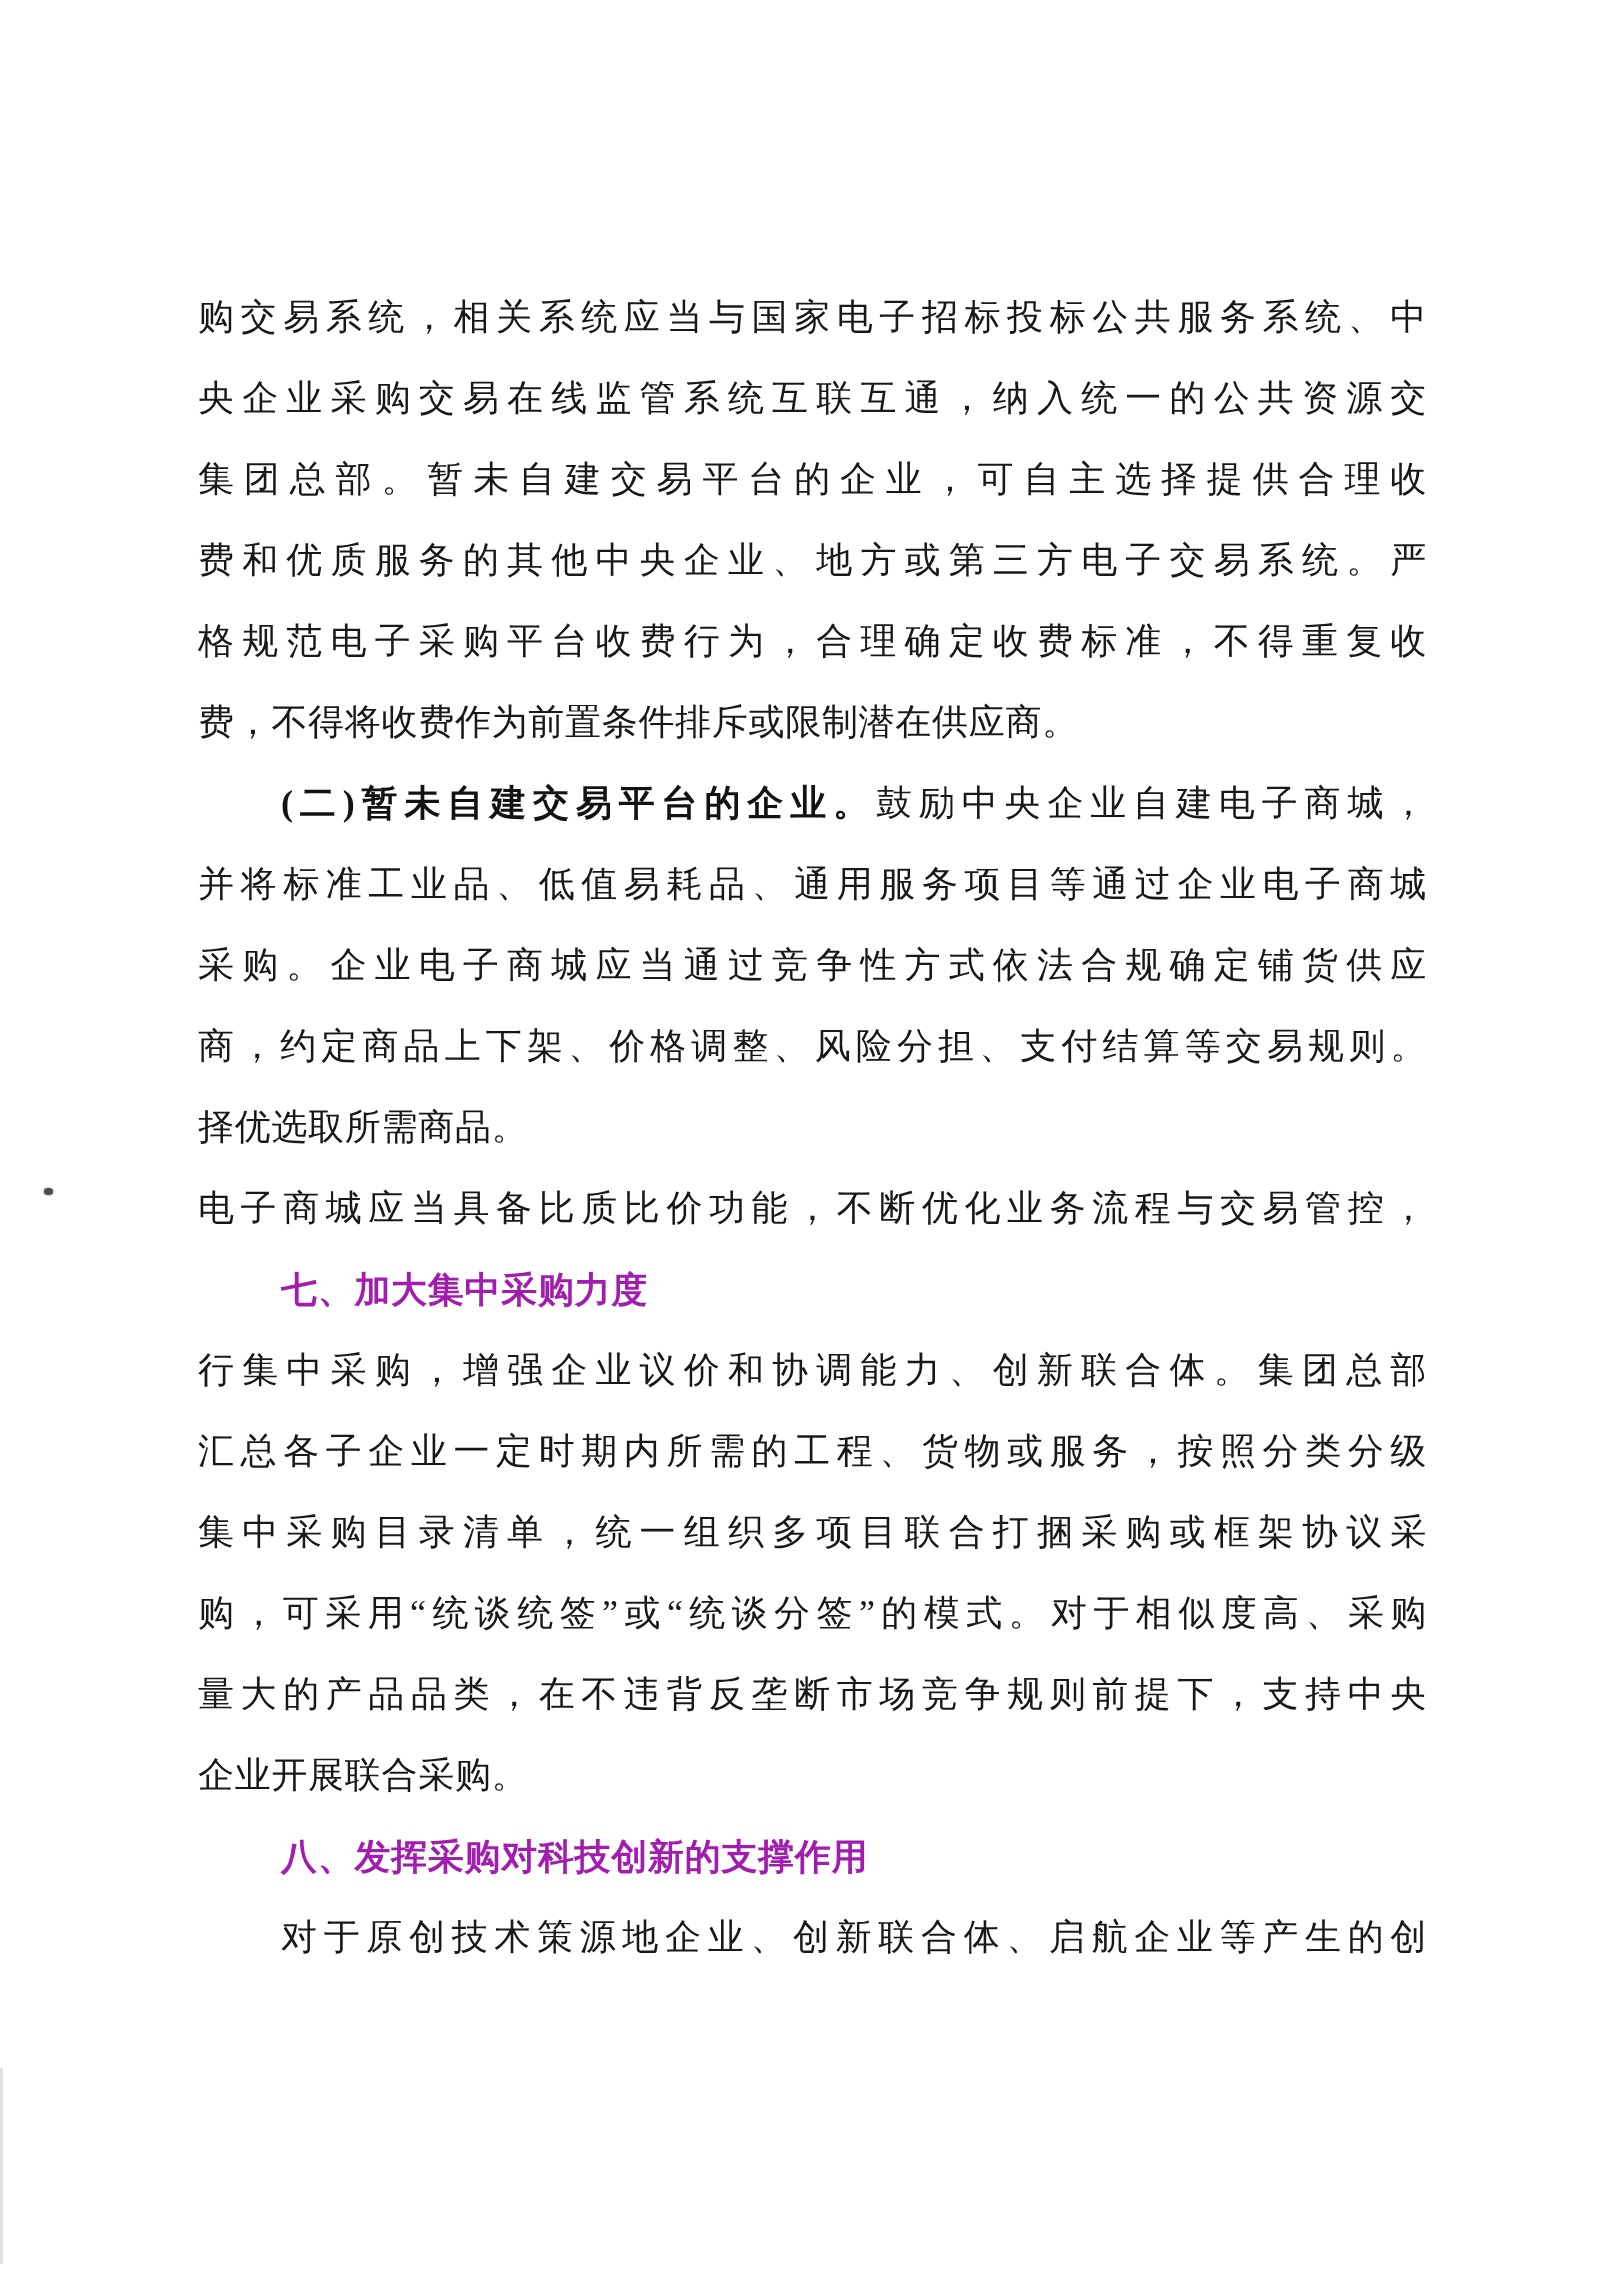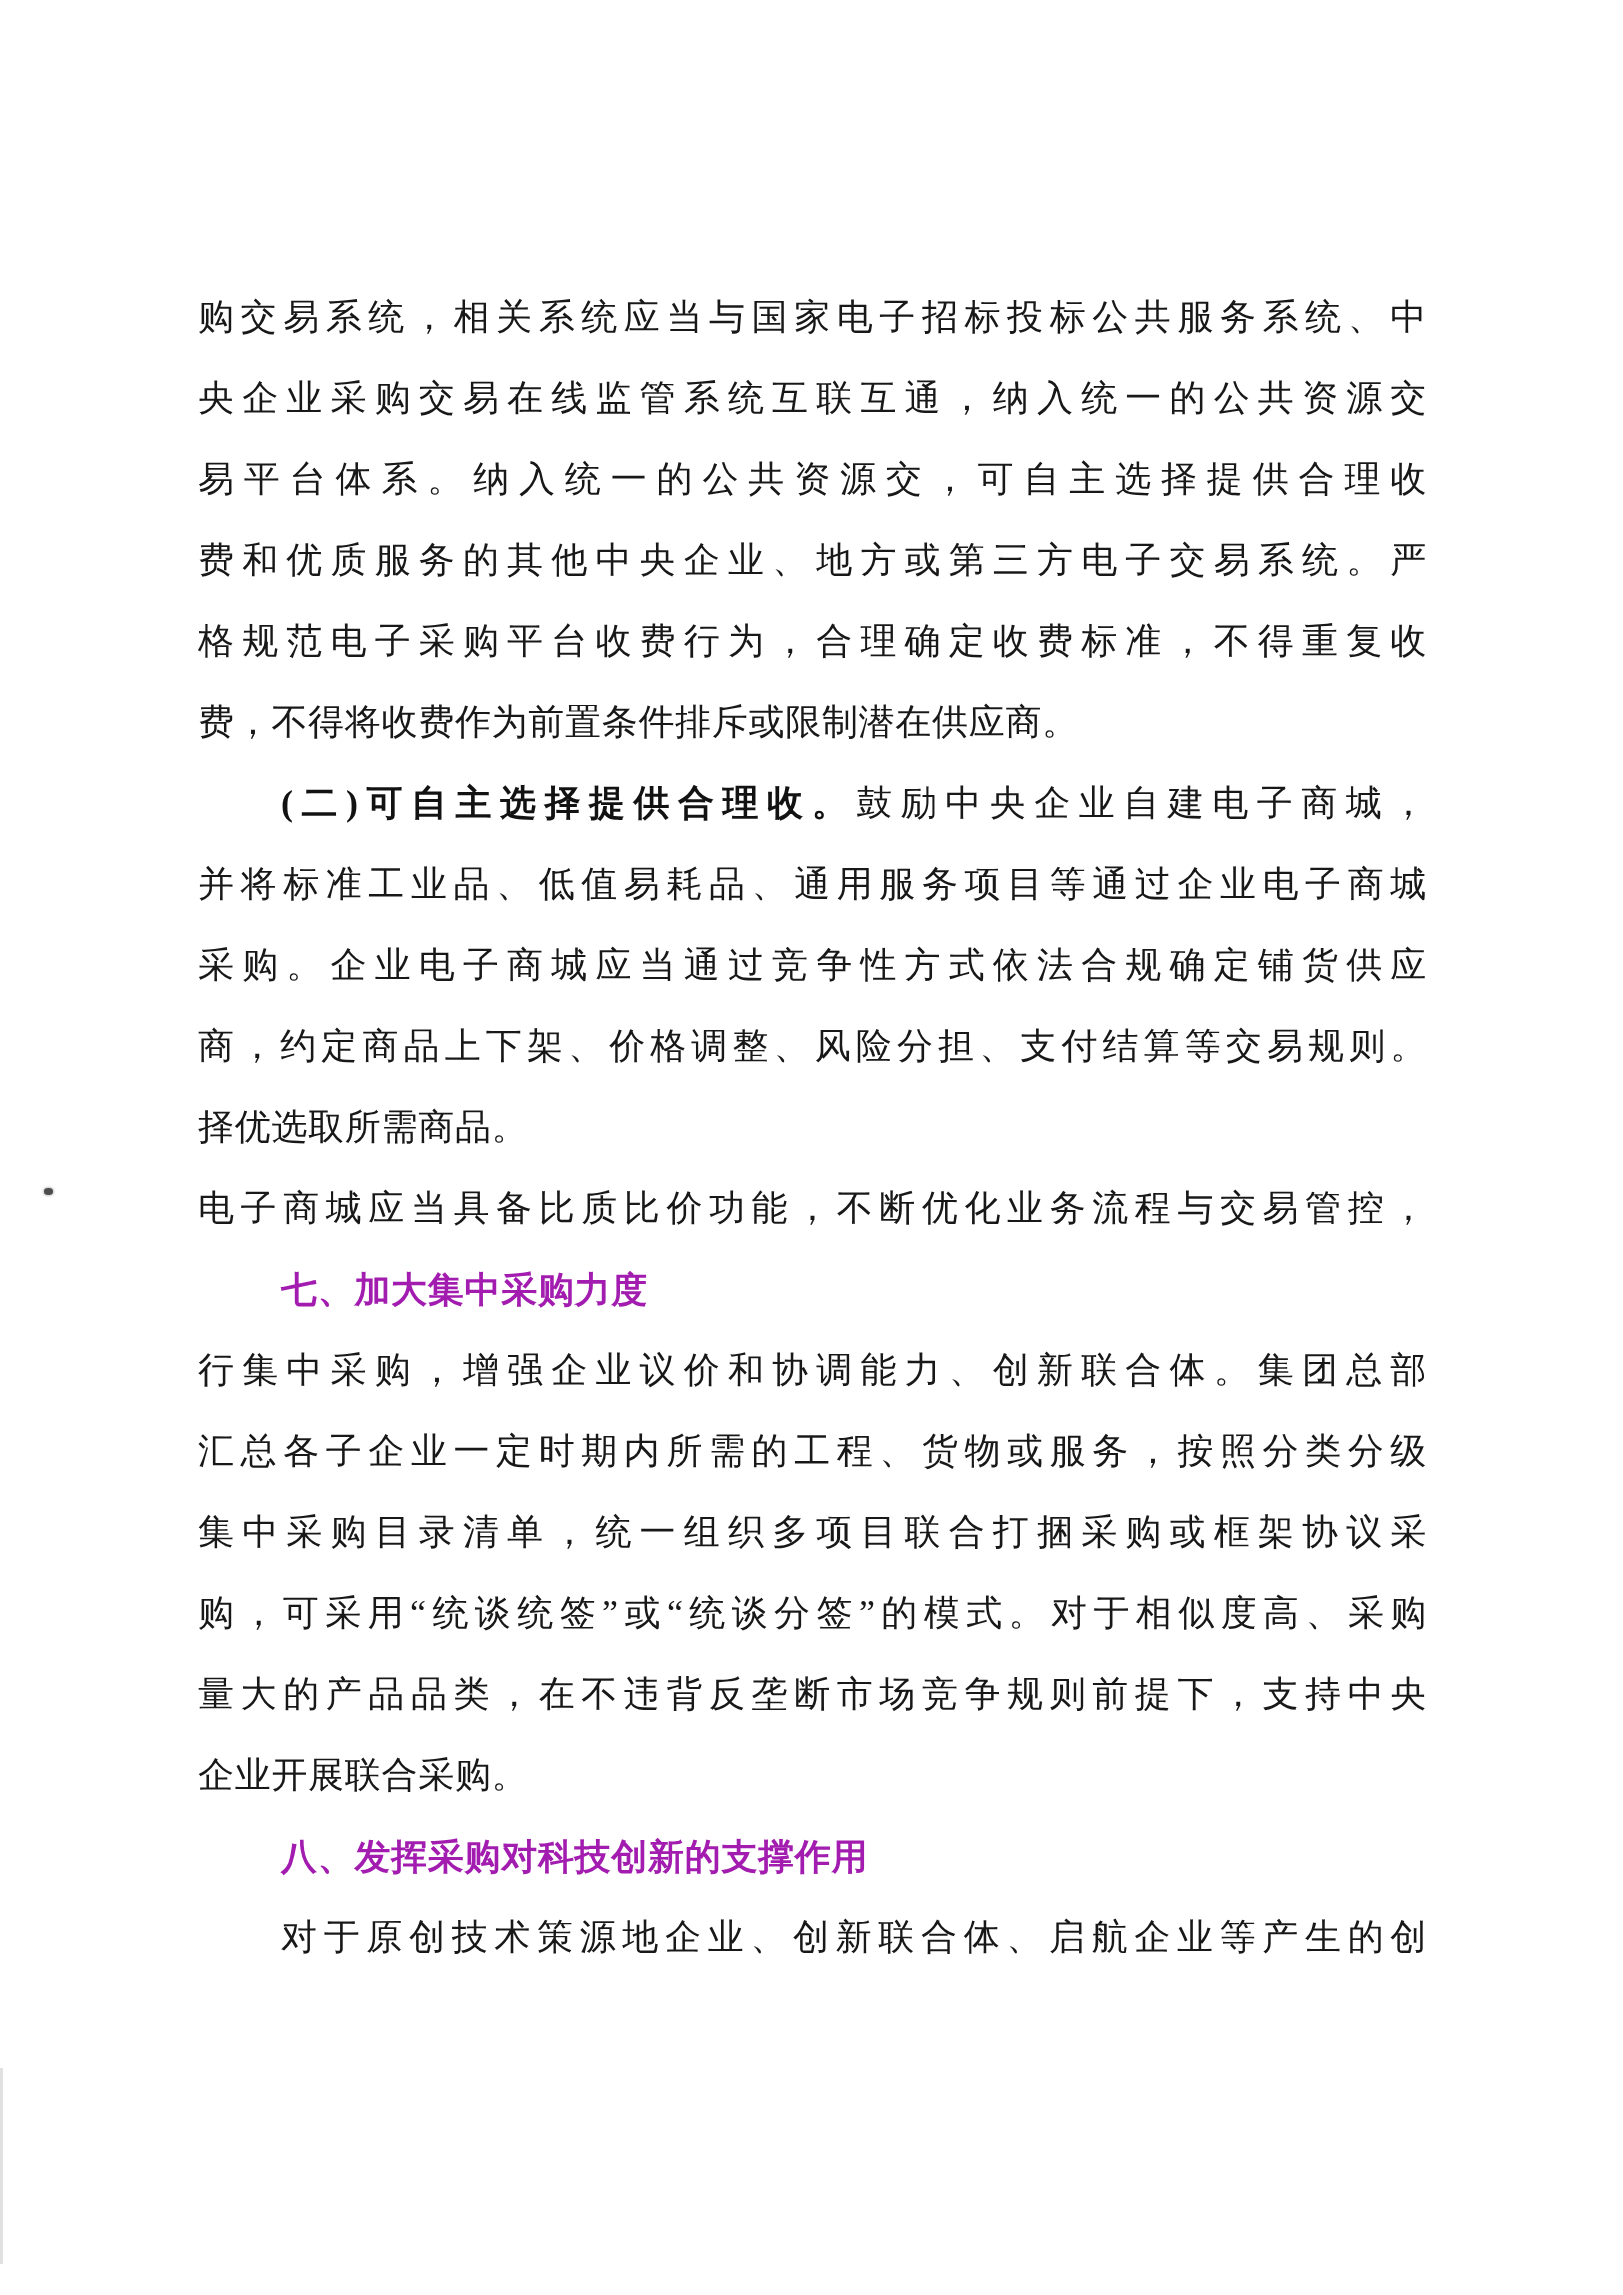--- a/index.html
+++ b/index.html
@@ -74,26 +74,26 @@
 <body>
 
 <div class="page">
 
   <div class="speck"></div>
   <div class="edge-shadow"></div>
 
   <div class="content">
     <div class="line justify">购交易系统，相关系统应当与国家电子招标投标公共服务系统、中</div>
     <div class="line justify">央企业采购交易在线监管系统互联互通，纳入统一的公共资源交</div>
-    <div class="line justify">易平台体系。纳入统一的公共资源交，可自主选择提供合理收</div>
+    <div class="line justify">集团总部。暂未自建交易平台的企业，可自主选择提供合理收</div>
     <div class="line justify">费和优质服务的其他中央企业、地方或第三方电子交易系统。严</div>
     <div class="line justify">格规范电子采购平台收费行为，合理确定收费标准，不得重复收</div>
     <div class="line left">费，不得将收费作为前置条件排斥或限制潜在供应商。</div>
     <div class="line justify indent">
-      <span class="lead">(二)可自主选择提供合理收。</span><span>鼓励中央企业自建电子商城，</span>
+      <span class="lead">(二)暂未自建交易平台的企业。</span><span>鼓励中央企业自建电子商城，</span>
     </div>
     <div class="line justify">并将标准工业品、低值易耗品、通用服务项目等通过企业电子商城</div>
     <div class="line justify">采购。企业电子商城应当通过竞争性方式依法合规确定铺货供应</div>
     <div class="line justify">商，约定商品上下架、价格调整、风险分担、支付结算等交易规则。</div>
     <div class="line left">择优选取所需商品。</div>
     <div class="line justify">电子商城应当具备比质比价功能，不断优化业务流程与交易管控，</div>
     <div class="line left indent heading">七、加大集中采购力度</div>
     <div class="line justify">行集中采购，增强企业议价和协调能力、创新联合体。集团总部</div>
     <div class="line justify">汇总各子企业一定时期内所需的工程、货物或服务，按照分类分级</div>
     <div class="line justify">集中采购目录清单，统一组织多项目联合打捆采购或框架协议采</div>

